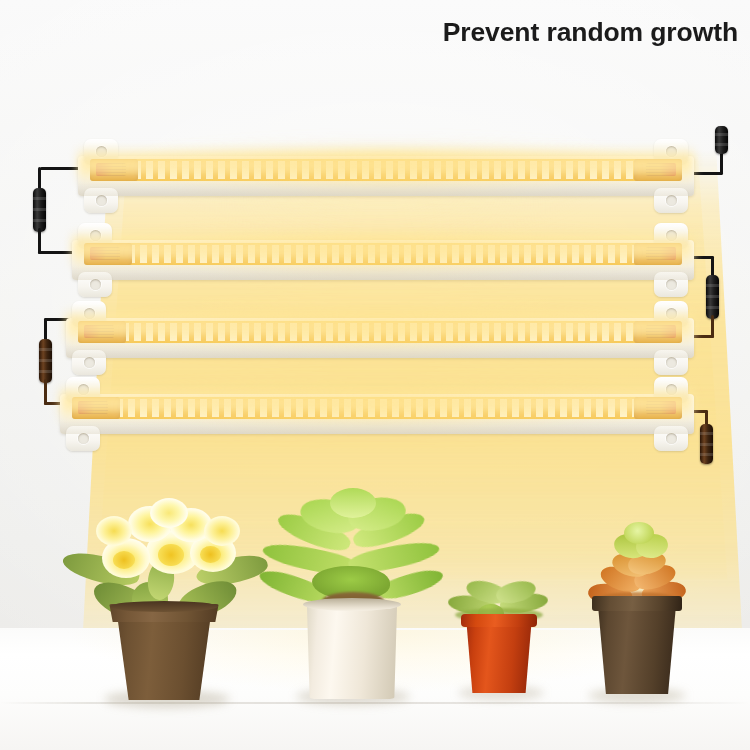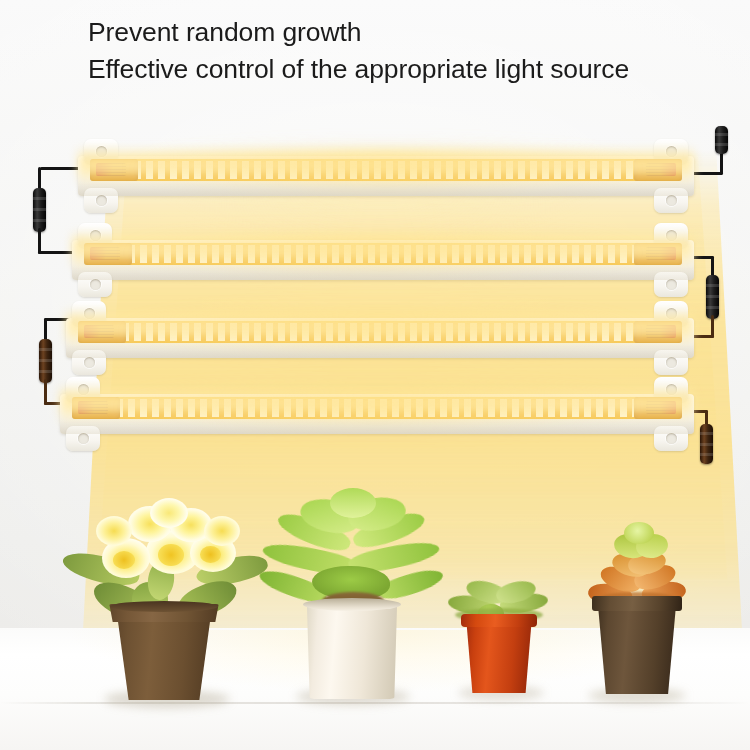--- a/index.html
+++ b/index.html
@@ -92,23 +92,24 @@
   .headline {
     position: absolute;
     left: 88px; top: 14px;
     width: 650px;
     color: #1b1b1b;
     line-height: 1.38;
     z-index: 40;
   }
   .headline div {
     font-size: 26.5px;
-    font-weight: 400;
+    font-weight: 700;
     letter-spacing: -0.1px;
     white-space: nowrap;
+    text-align: right;
   }
 
   
   .bar {
     position: absolute;
     z-index: 20;
   }
   .bar-body {
     position: absolute;
     left: 0; top: 0;
@@ -323,21 +324,20 @@
   <div class="light-cone"></div>
   <div class="light-cone-core"></div>
   <div class="cone-glow-top"></div>
 
   <div class="table-top"></div>
   <div class="table-warm"></div>
   <div class="table-edge"></div>
 
   <div class="headline">
     <div>Prevent random growth</div>
-    <div>Effective control of the appropriate light source</div>
   </div>
 
   <div class="cable">
     <div class="wire" style="left:40px;  top:167px; width:40px; height:3px;"></div>
     <div class="wire" style="left:38px;  top:167px; width:3px;  height:24px;"></div>
     <div class="conn" style="left:33px; top:188px; height:44px;">
       <div class="ring" style="top:9px;"></div>
         <div class="ring" style="top:20px;"></div>
         <div class="ring" style="top:31px;"></div>
     </div>

